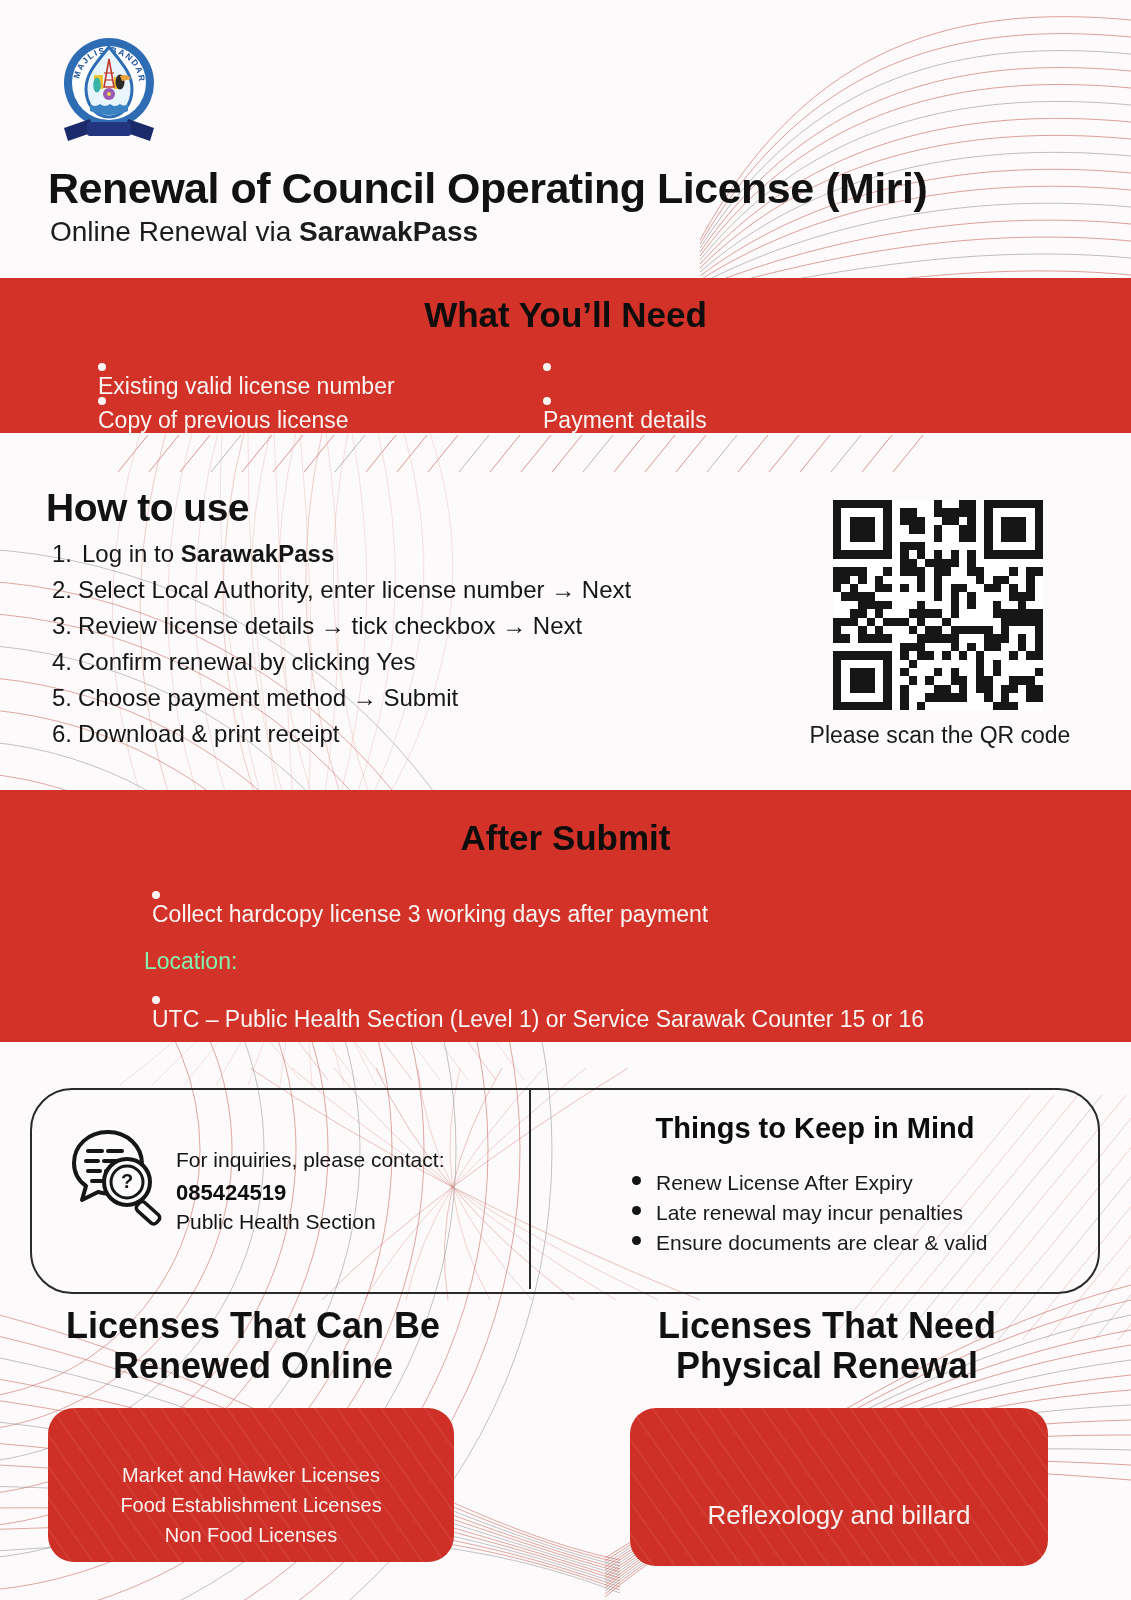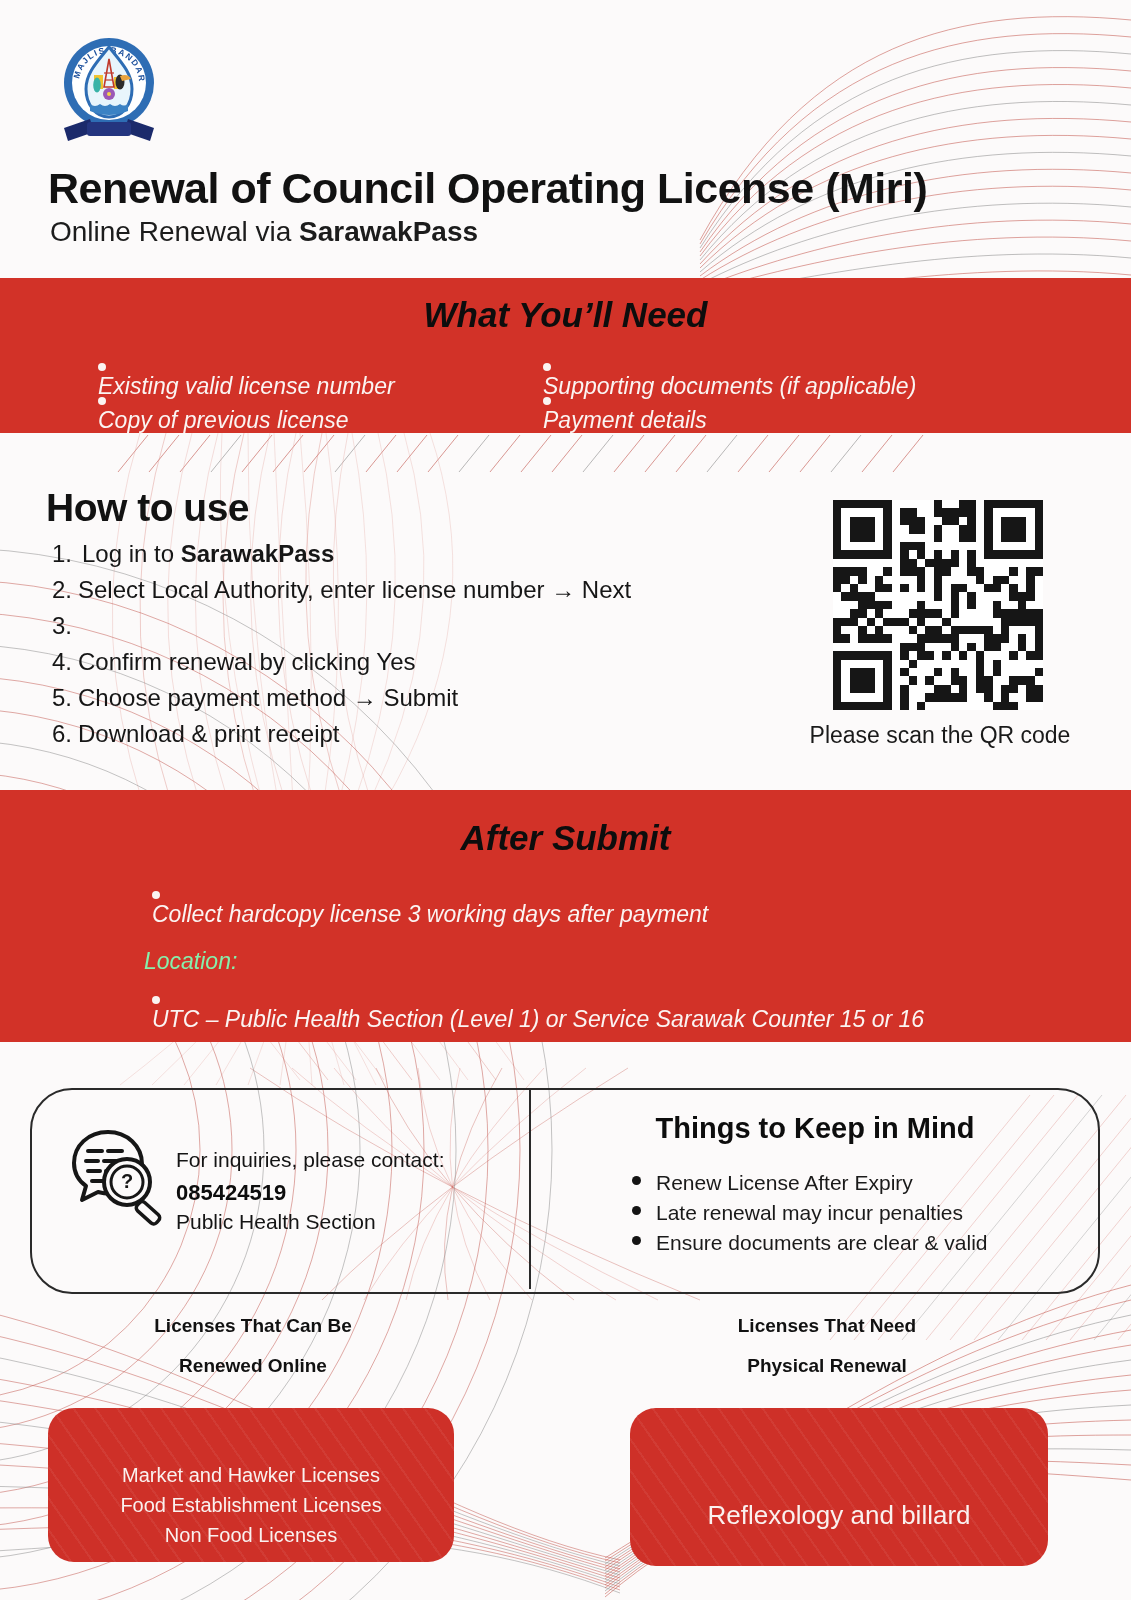--- a/index.html
+++ b/index.html
@@ -8,38 +8,38 @@
     background:#FCFAFA;
     font-family:"Liberation Sans", sans-serif;
     color:#121212;
   }
   .abs{position:absolute;}
   #deco{position:absolute;inset:0;z-index:0;pointer-events:none;}
   .content{position:absolute;inset:0;z-index:1;}
   .title{font-size:43px;font-weight:800;letter-spacing:-0.5px;color:#121212;white-space:nowrap;}
   .subtitle{font-size:28px;color:#1c1c1c;text-align:right;}
   .subtitle b{font-weight:800;}
-  .banner{left:0;width:1131px;background:#D23228;font-style:italic;}
+  .banner{left:0;width:1131px;background:#D23228;}
   .banner-h{font-size:35px;font-weight:800;color:#0d0d0d;text-align:center;}
   .wbullet{display:flex;align-items:flex-start;color:#FBF4F2;font-size:23px;line-height:30px;flex-direction:column;}
   .dotw{width:8px;height:8px;border-radius:50%;background:#FBF4F2;margin:11px 16px 0 0;flex:none;}
   .dotk{width:9px;height:9px;border-radius:50%;background:#141414;margin:8px 15px 0 0;flex:none;}
   .howh{font-size:39px;font-weight:800;letter-spacing:-0.5px;}
   .step{display:flex;font-size:24px;line-height:36px;color:#161616;}
   .step .num{flex:none;margin-right:6px;}
   .step b{font-weight:800;}
   .qrcaption{font-size:23px;color:#1a1a1a;text-align:center;}
   .loc{color:#86efac;font-size:23px;text-align:center;}
   .infobox{border:2px solid #2a2a2a;border-radius:42px;background:transparent;}
   .divider{width:2px;background:#2a2a2a;}
   .contact1{font-size:21px;color:#141414;}
   .phone{font-size:22px;font-weight:800;color:#0d0d0d;}
   .things-h{font-size:29px;font-weight:800;text-align:center;color:#0d0d0d;}
   .kbullet{display:flex;align-items:flex-start;font-size:21px;line-height:30px;color:#1a1a1a;}
-  .bot-h{font-size:19px;font-weight:800;text-align:center;line-height:40px;color:#111;}
+  .bot-h{font-size:36px;font-weight:800;text-align:center;line-height:40px;color:#111;}
   .redcard{
     background:#CE3028;border-radius:26px;color:#FAF1EF;text-align:center;
     background-image:repeating-linear-gradient(55deg, rgba(255,255,255,0.06) 0 2px, rgba(0,0,0,0) 2px 18px);
   }
   .redcard .lines{font-size:20px;line-height:30px;}
   .redcard .single{font-size:26px;}
 </style>
 </head>
 <body>
 
@@ -206,40 +206,40 @@
     <div class="abs wbullet" style="left:98px;top:74px;width:430px;">
       <span class="dotw"></span>
         <span>Existing valid license number</span>
     </div>
     <div class="abs wbullet" style="left:98px;top:108px;width:430px;">
       <span class="dotw"></span>
         <span>Copy of previous license</span>
     </div>
     <div class="abs wbullet" style="left:543px;top:74px;width:540px;">
       <span class="dotw"></span>
-        <span>Supporting documents (if applicable)</span>
     </div>
     <div class="abs wbullet" style="left:543px;top:108px;width:540px;justify-content:center;">
       <span class="dotw"></span>
         <span>Payment details</span>
     </div>
   </div>
 
   <div class="abs howh" style="left:46px;top:486px;">How to use</div>
   <div class="abs" style="left:52px;top:536px;width:760px;">
     <div class="step">
       <span class="num" style="margin-right:10px;">1.</span>
       <span><span>Log in to </span><b>SarawakPass</b></span>
     </div>
     <div class="step">
       <span class="num">2.</span>
       <span>Select Local Authority, enter license number → Next</span>
     </div>
     <div class="step">
       <span class="num">3.</span>
+      <span>Review license details → tick checkbox → Next</span>
     </div>
     <div class="step">
       <span class="num">4.</span>
       <span>Confirm renewal by clicking Yes</span>
     </div>
     <div class="step">
       <span class="num">5.</span>
       <span>Choose payment method → Submit</span>
     </div>
     <div class="step">

